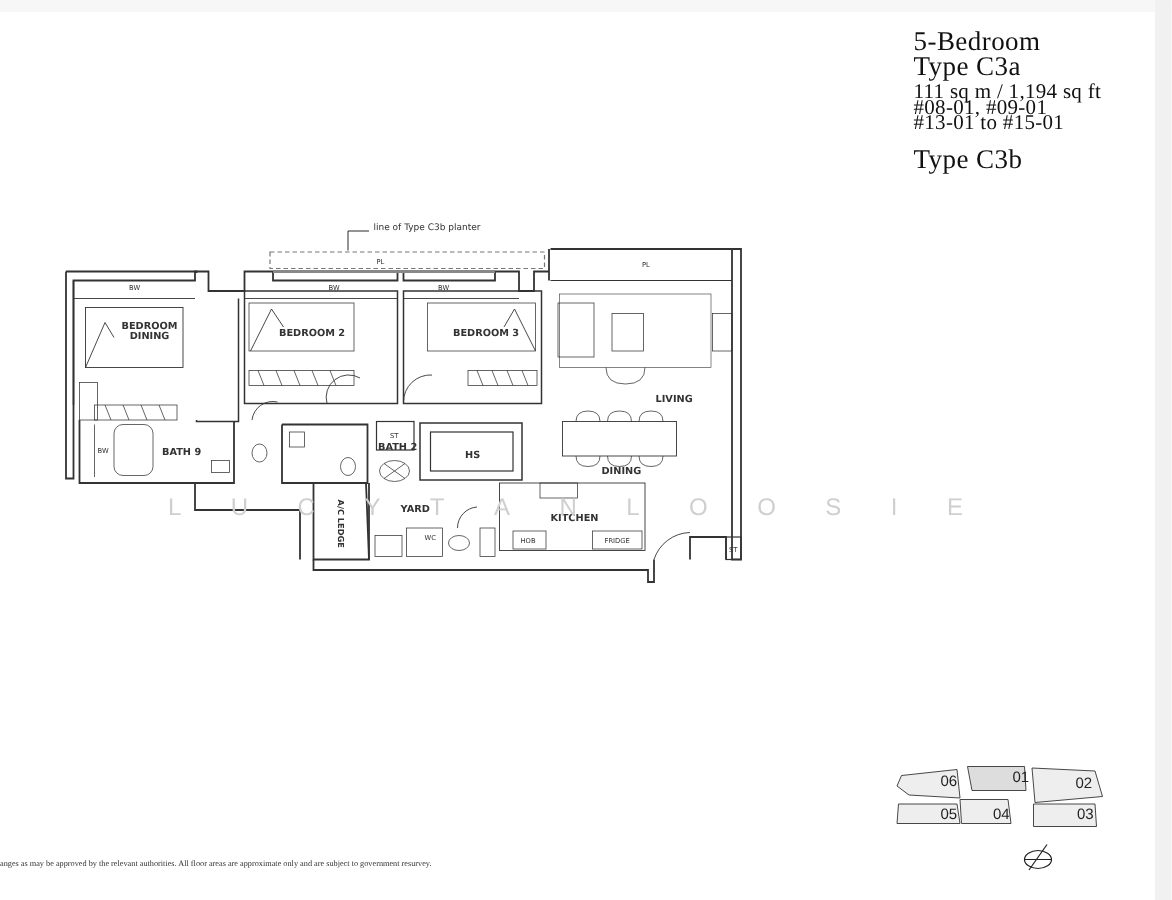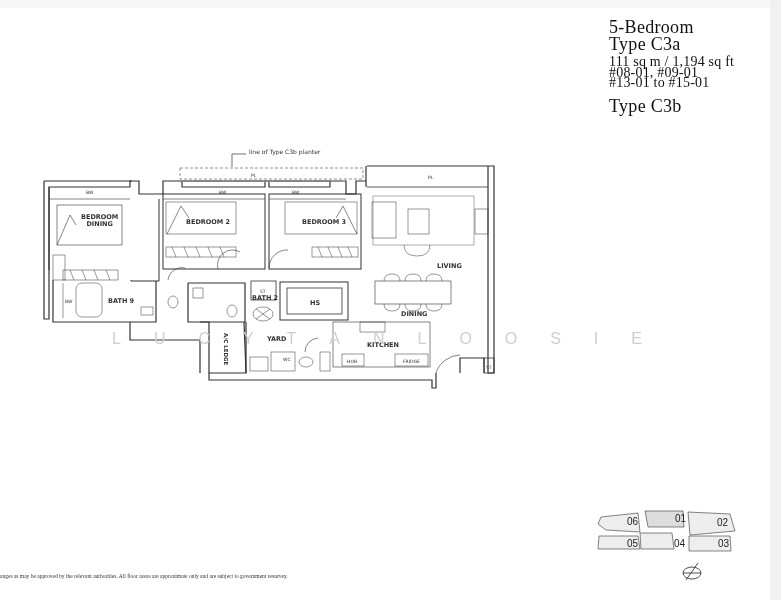--- a/index.html
+++ b/index.html
@@ -178,16 +178,16 @@
   <span>O</span>
   <span>S</span>
   <span>I</span>
   <span>E</span>
 </div>
 
 <div class="keyplan-lbl" style="left:612px;top:516px;">06</div>
 <div class="keyplan-lbl" style="left:660px;top:513px;">01</div>
 <div class="keyplan-lbl" style="left:666px;top:517px;margin-left:36px;">02</div>
 <div class="keyplan-lbl" style="left:612px;top:538px;">05</div>
-<div class="keyplan-lbl" style="left:647px;top:538px;margin-left:12px;">04</div>
+<div class="keyplan-lbl" style="left:647px;top:538px;">04</div>
 <div class="keyplan-lbl" style="left:703px;top:538px;">03</div>
 
 <div class="disclaimer">anges as may be approved by the relevant authorities. All floor areas are approximate only and are subject to government resurvey.</div>
 
 </body></html>

